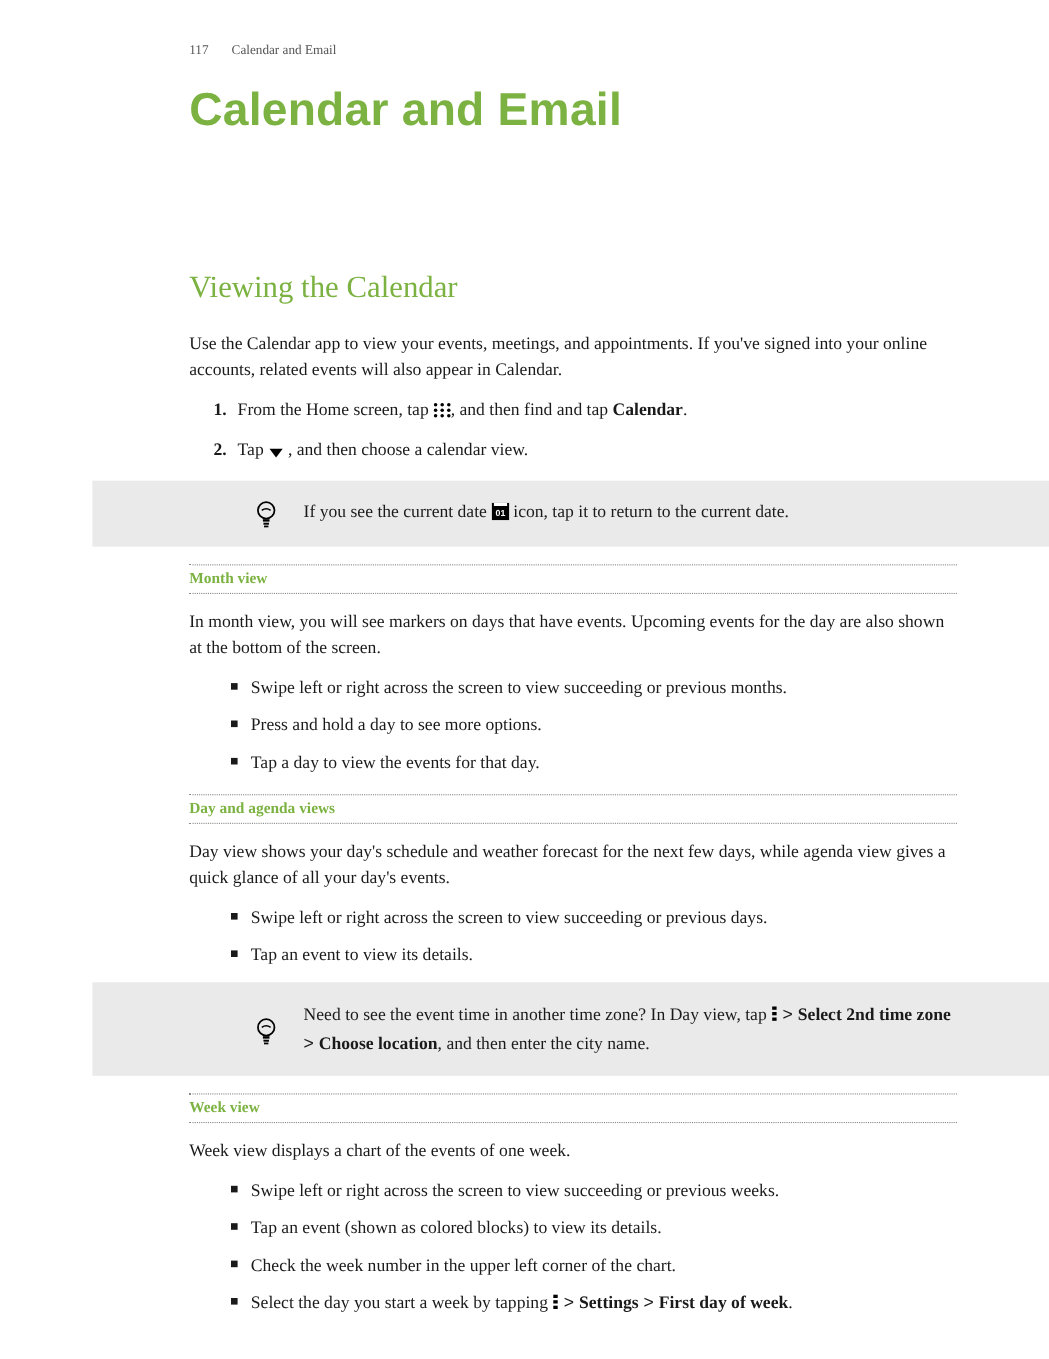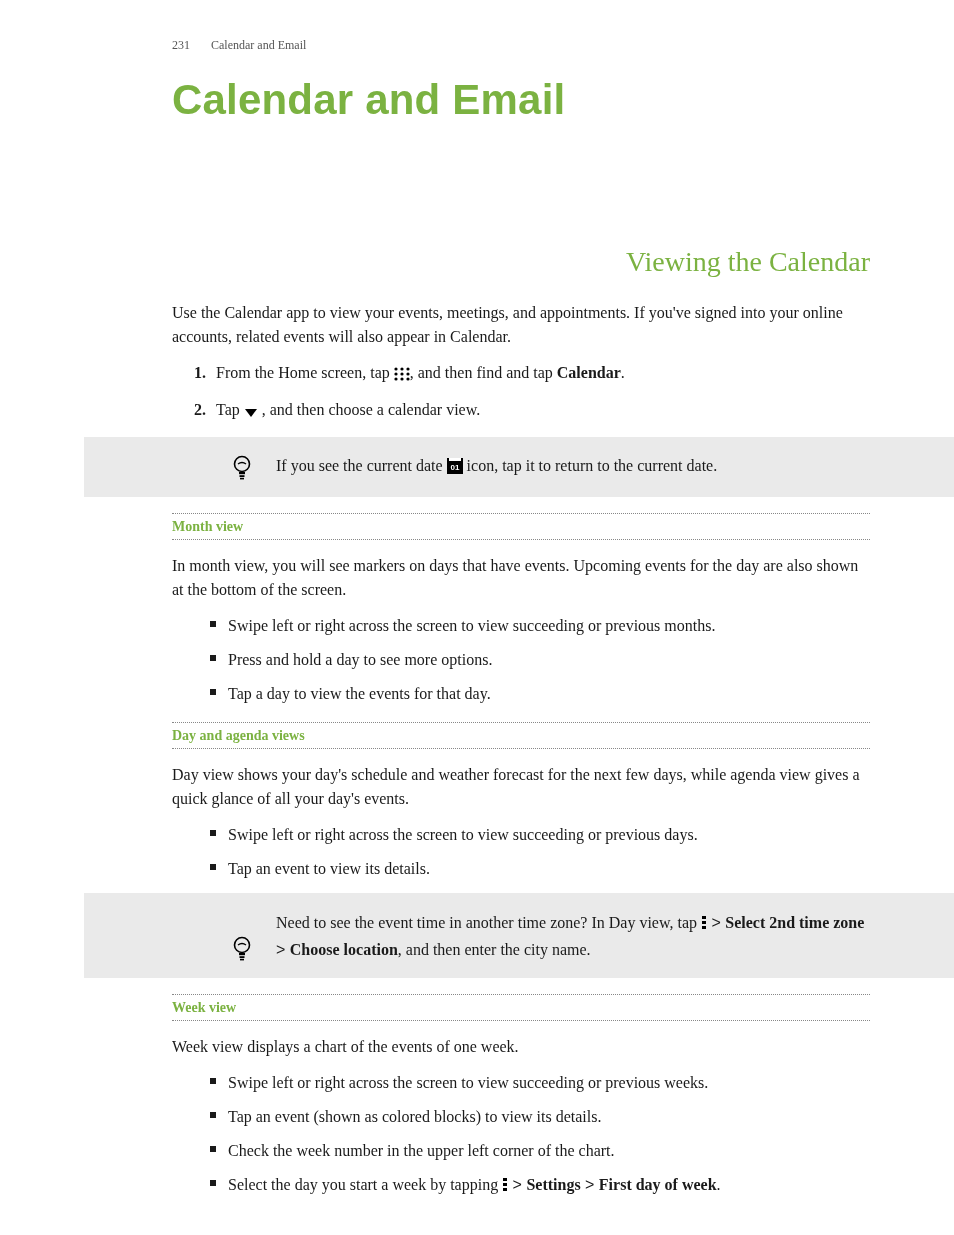--- a/index.html
+++ b/index.html
@@ -31,21 +31,20 @@
     font-size: 42px;
     margin: 10px 0 0 88px;
     letter-spacing: 0.2px;
   }
   h2.section {
     font-family: Georgia, serif;
     font-weight: 400;
     color: #7bb241;
     font-size: 28px;
     margin: 110px 0 18px 88px;
-    text-align: right;
   }
   .content {
     margin-left: 88px;
   }
   p { margin: 0 0 12px 0; }
   ol.steps {
     margin: 12px 0 12px 0;
     padding-left: 38px;
   }
   ol.steps > li {
@@ -72,21 +71,21 @@
     width: 6px;
     height: 6px;
     background: #1a1a1a;
   }
   .tipbox {
     background: #eaeaea;
     margin-left: -88px;
     margin-right: -84px;
     padding: 16px 84px 16px 60px;
     display: flex;
-    align-items: flex-end;
+    align-items: center;
     gap: 24px;
     margin-top: 8px;
     margin-bottom: 14px;
   }
   .tipbox.tall { padding-top: 18px; }
   .tipbox .bulb { flex: 0 0 auto; margin-left: 88px; margin-top: 2px; }
   .tipbox .bulb svg { display:block; }
   .tipbox .tiptext { flex: 1; }
   .subhead-wrap {
     margin-top: 16px;
@@ -111,21 +110,21 @@
   }
   b, strong { font-weight: 700; font-family: Liberation Serif, serif; }
   .chev { font-family: Arial, sans-serif; }
 </style>
 </head>
 <body>
 
 <div class="page">
 
   <div class="runhead">
-    <span class="pg">231</span>
+    <span class="pg">117</span>
     <span>Calendar and Email</span>
   </div>
 
   <h1 class="title">Calendar and Email</h1>
 
   <h2 class="section">Viewing the Calendar</h2>
 
   <div class="content">
 
     <p>Use the Calendar app to view your events, meetings, and appointments. If you've signed into your online accounts, related events will also appear in Calendar.</p>

